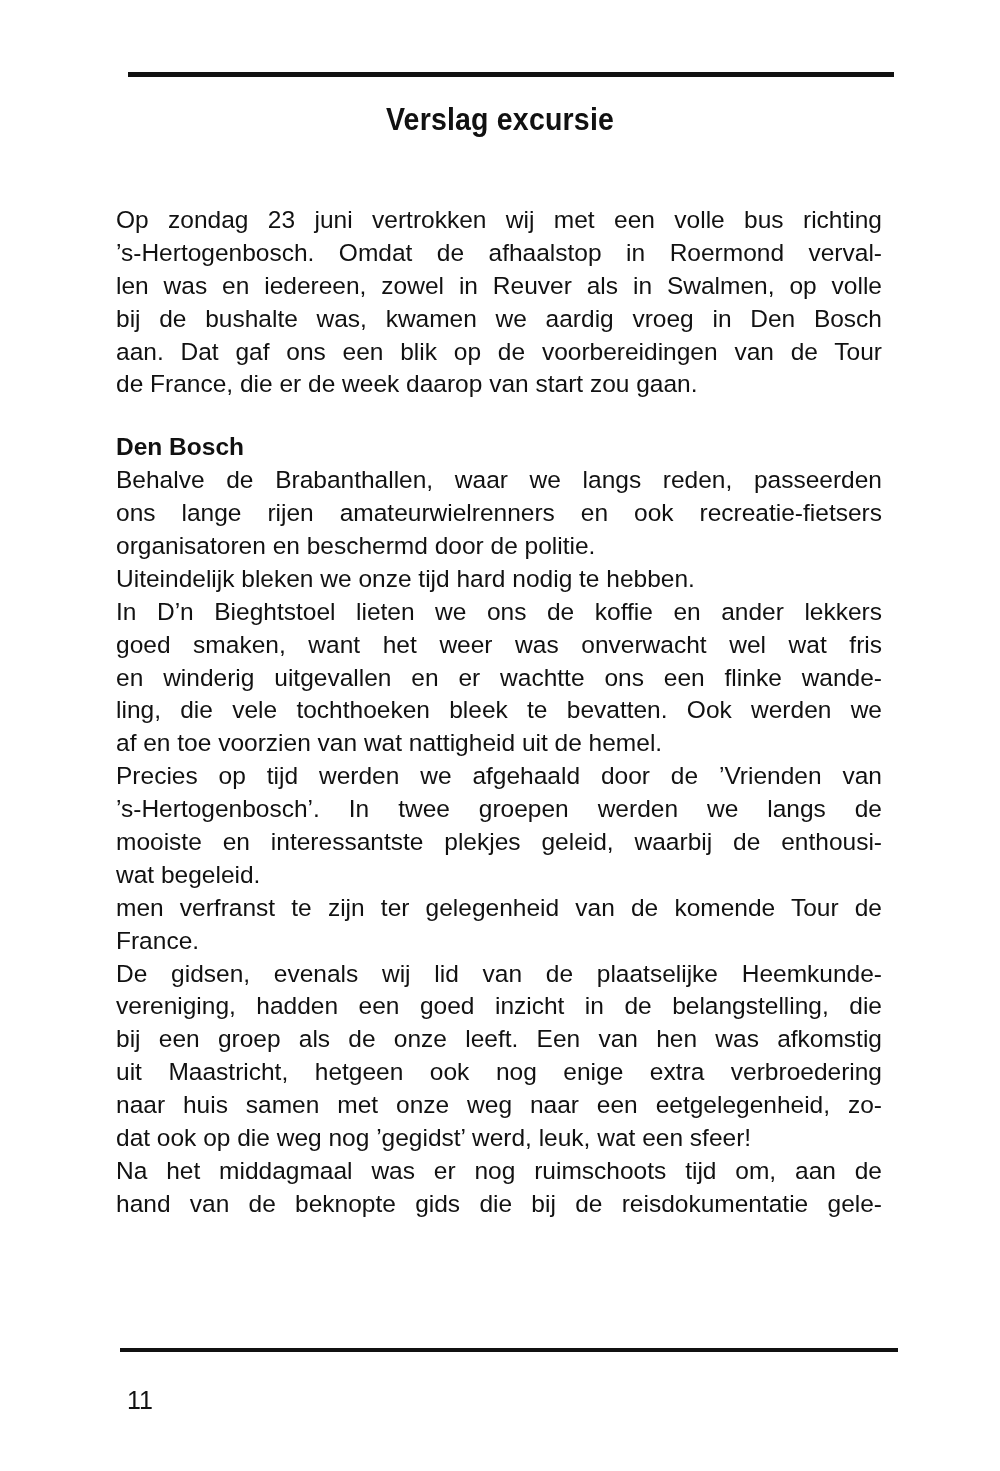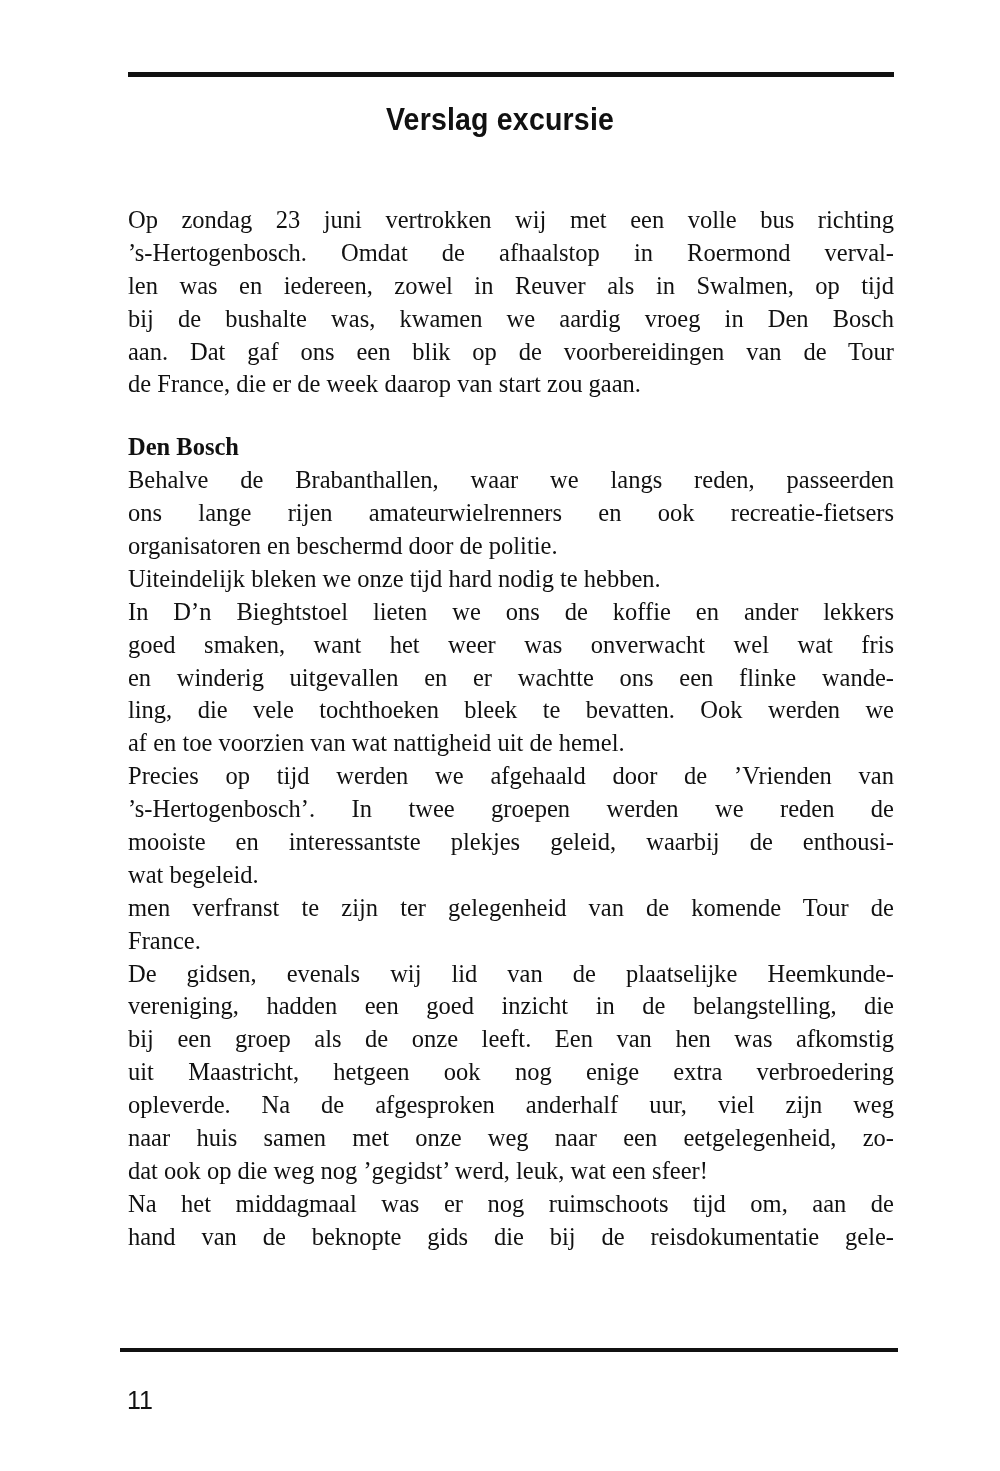--- a/index.html
+++ b/index.html
@@ -30,24 +30,23 @@
     top: 102px;
     text-align: center;
     font-weight: bold;
     font-size: 31px;
     letter-spacing: 0.2px;
     transform: scaleX(0.92);
     transform-origin: 50% 50%;
   }
   .body-text {
     position: absolute;
-    left: 128px;
+    left: 116px;
     top: 204px;
     width: 766px;
-    font-family: Liberation Serif, serif;
   }
   .line {
     height: 32.9px;
     line-height: 32.9px;
     font-size: 24.5px;
     white-space: nowrap;
     text-align: justify;
     text-align-last: justify;
   }
   .line.last {
@@ -79,51 +78,50 @@
 <body>
 
 <div class="rule-top"></div>
 
 <h1 class="title" style="margin:0;">Verslag excursie</h1>
 
 <div class="body-text">
   <div>
     <div class="line">Op zondag 23 juni vertrokken wij met een volle bus richting</div>
     <div class="line">’s-Hertogenbosch. Omdat de afhaalstop in Roermond verval-</div>
-    <div class="line">len was en iedereen, zowel in Reuver als in Swalmen, op tijd</div>
+    <div class="line">len was en iedereen, zowel in Reuver als in Swalmen, op volle</div>
     <div class="line">bij de bushalte was, kwamen we aardig vroeg in Den Bosch</div>
     <div class="line">aan. Dat gaf ons een blik op de voorbereidingen van de Tour</div>
     <div class="line last">de France, die er de week daarop van start zou gaan.</div>
   </div>
 
   <div class="gap"></div>
 
   <div class="line heading">Den Bosch</div>
 
   <div>
     <div class="line">Behalve de Brabanthallen, waar we langs reden, passeerden</div>
     <div class="line">ons lange rijen amateurwielrenners en ook recreatie-fietsers</div>
     <div class="line last">organisatoren en beschermd door de politie.</div>
     <div class="line last">Uiteindelijk bleken we onze tijd hard nodig te hebben.</div>
     <div class="line">In D’n Bieghtstoel lieten we ons de koffie en ander lekkers</div>
     <div class="line">goed smaken, want het weer was onverwacht wel wat fris</div>
     <div class="line">en winderig uitgevallen en er wachtte ons een flinke wande-</div>
     <div class="line">ling, die vele tochthoeken bleek te bevatten. Ook werden we</div>
     <div class="line last">af en toe voorzien van wat nattigheid uit de hemel.</div>
     <div class="line">Precies op tijd werden we afgehaald door de ’Vrienden van</div>
-    <div class="line">’s-Hertogenbosch’. In twee groepen werden we reden de</div>
+    <div class="line">’s-Hertogenbosch’. In twee groepen werden we langs de</div>
     <div class="line">mooiste en interessantste plekjes geleid, waarbij de enthousi-</div>
     <div class="line last">wat begeleid.</div>
     <div class="line">men verfranst te zijn ter gelegenheid van de komende Tour de</div>
     <div class="line last">France.</div>
     <div class="line">De gidsen, evenals wij lid van de plaatselijke Heemkunde-</div>
     <div class="line">vereniging, hadden een goed inzicht in de belangstelling, die</div>
     <div class="line">bij een groep als de onze leeft. Een van hen was afkomstig</div>
     <div class="line">uit Maastricht, hetgeen ook nog enige extra verbroedering</div>
-    <div class="line">opleverde. Na de afgesproken anderhalf uur, viel zijn weg</div>
     <div class="line">naar huis samen met onze weg naar een eetgelegenheid, zo-</div>
     <div class="line last">dat ook op die weg nog ’gegidst’ werd, leuk, wat een sfeer!</div>
     <div class="line">Na het middagmaal was er nog ruimschoots tijd om, aan de</div>
     <div class="line">hand van de beknopte gids die bij de reisdokumentatie gele-</div>
   </div>
 </div>
 
 <div class="rule-bottom"></div>
 
 <div class="page-number">11</div>

